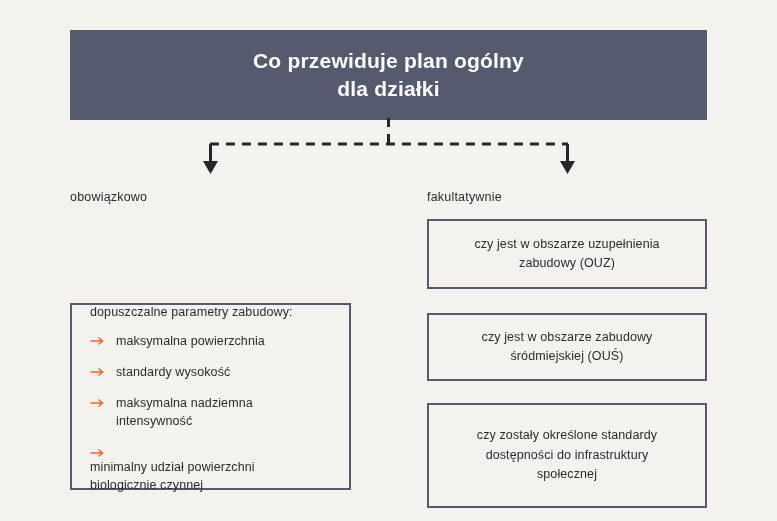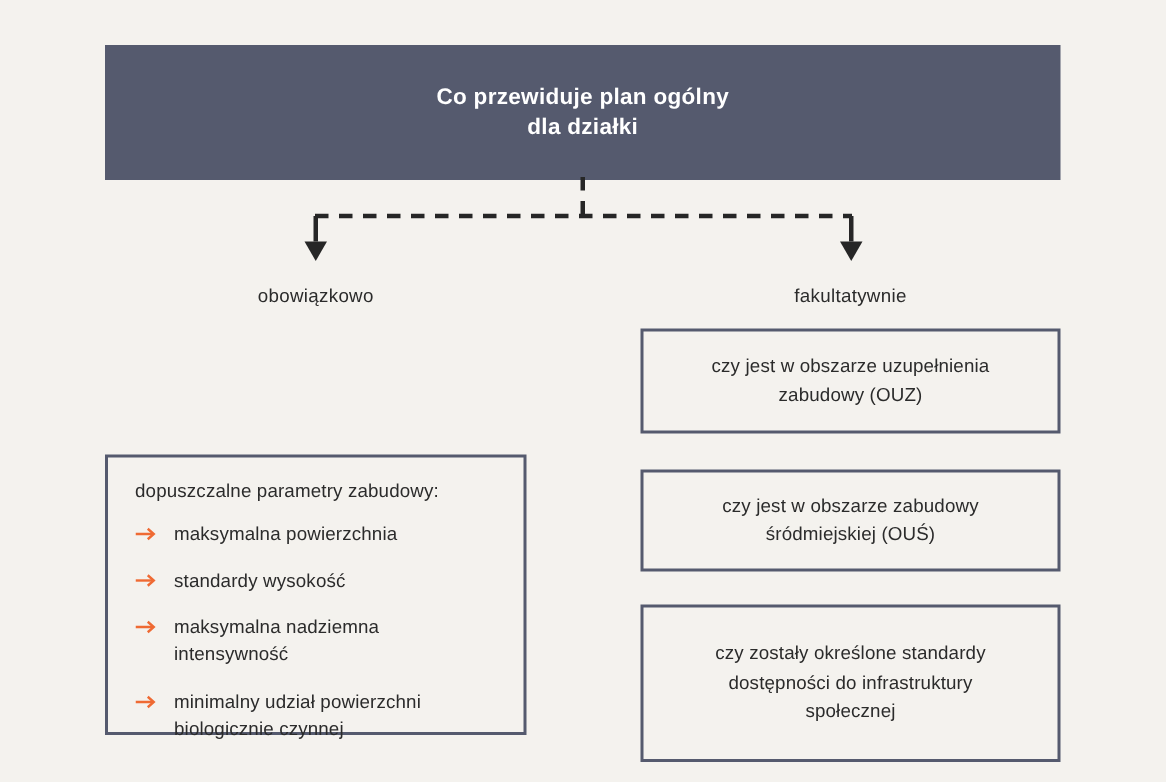--- a/index.html
+++ b/index.html
@@ -27,21 +27,21 @@
     top: 30px;
     width: 637px;
     height: 90px;
     background: #555a6e;
     display: flex;
     align-items: center;
     justify-content: center;
   }
   .header-title {
     color: #ffffff;
-    font-size: 15px;
+    font-size: 21px;
     font-weight: 600;
     line-height: 1.35;
     text-align: center;
     letter-spacing: 0.2px;
     white-space: pre-line;
   }
 
   
   .connectors {
     position: absolute;
@@ -49,21 +49,21 @@
     top: 118px;
     width: 777px;
     height: 72px;
   }
 
   
   .branch-label {
     position: absolute;
     font-size: 12.5px;
     color: #2b2b2b;
-    text-align: center;
+    text-align: left;
     letter-spacing: 0.2px;
   }
   .branch-label.left  { left: 70px;  top: 190px; width: 281px; }
   .branch-label.right { left: 427px; top: 190px; width: 280px; }
 
   
   .box {
     position: absolute;
     box-sizing: border-box;
     border: 2px solid #555a6e;
@@ -87,41 +87,41 @@
   .box-l2 { left: 70px;  top: 303px; width: 281px; height: 187px;
             align-items: flex-start; justify-content: flex-start; }
 
   
   .box-r1 { left: 427px; top: 219px; width: 280px; height: 70px; }
   .box-r2 { left: 427px; top: 313px; width: 280px; height: 68px; }
   .box-r3 { left: 427px; top: 403px; width: 280px; height: 105px; }
 
   
   .param-wrap {
-    padding: 15px 14px 0 18px;
+    padding: 0 14px 0 18px;
     width: 100%;
     box-sizing: border-box;
   }
   .param-heading {
     font-size: 12.5px;
     color: #2b2b2b;
     margin-bottom: 13px;
     letter-spacing: 0.1px;
   }
   .param-list {
     list-style: none;
     margin: 0;
     padding: 0;
   }
   .param-item {
     display: flex;
     align-items: flex-start;
     margin-bottom: 13px;
   }
-  .param-item:last-child { margin-bottom: 0; }
+  .param-item:last-child { margin-bottom: 0; flex-direction: column; }
   .arrow-icon {
     flex: 0 0 auto;
     width: 16px;
     margin-right: 10px;
     margin-top: 4px;
     line-height: 0;
   }
   .param-text {
     font-size: 12.5px;
     line-height: 1.45;

